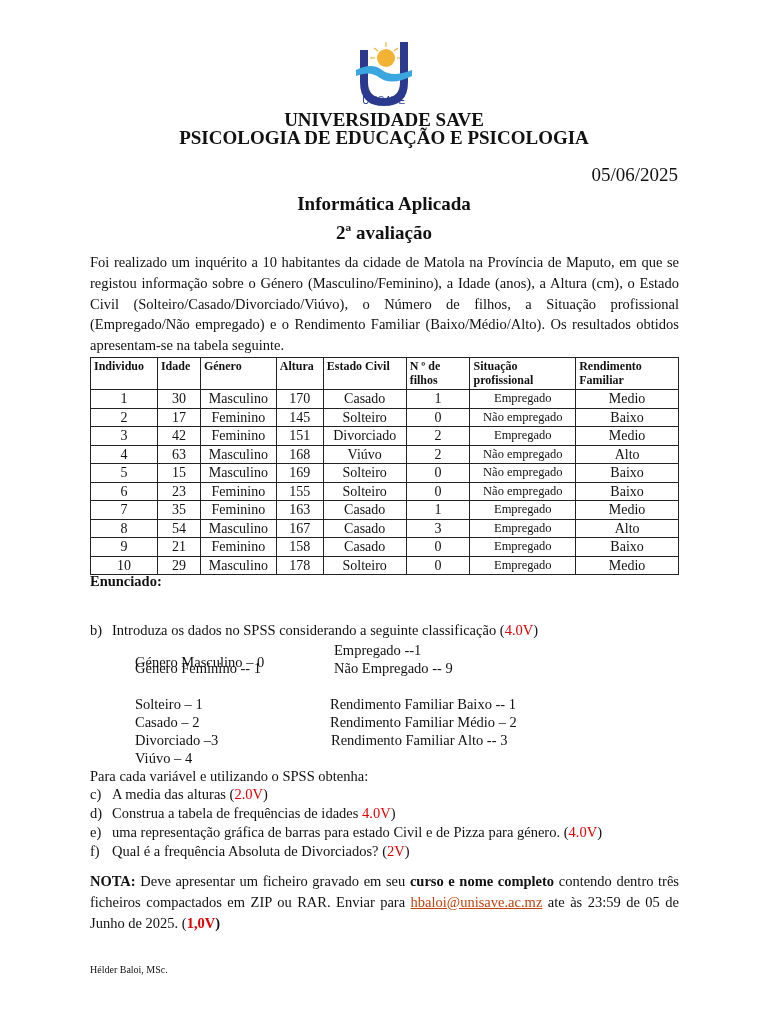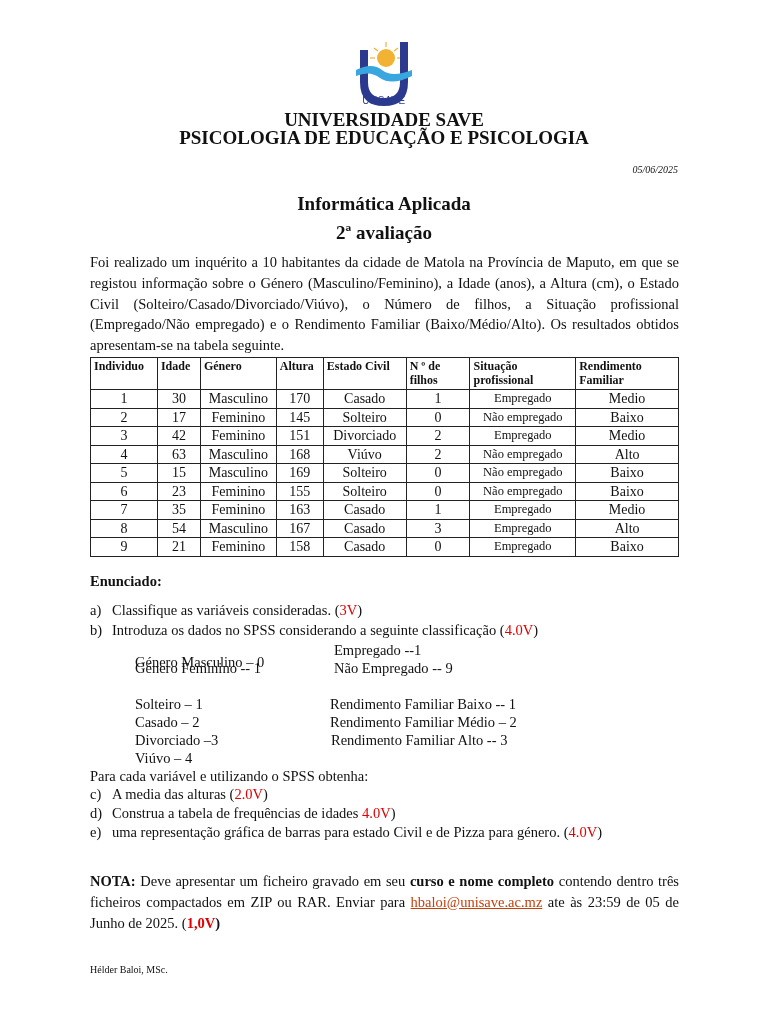--- a/index.html
+++ b/index.html
@@ -4,21 +4,21 @@
 <style>
   html, body { margin: 0; padding: 0; background: #ffffff; }
   body { width: 768px; height: 1024px; position: relative; overflow: hidden;
          font-family: "Liberation Serif", "DejaVu Serif", serif; color: #111; }
   .page { position: absolute; left: 0; top: 16px; width: 768px; height: 720px; }
   .logo { position: absolute; left: 352px; top: 20px; width: 64px; height: 72px; }
   .logo-text { position: absolute; left: 356px; top: 79px; width: 56px; text-align: center;
                font-family: "Liberation Sans", "DejaVu Sans", sans-serif; font-size: 10px;
                color: #2b3a8f; letter-spacing: 0.5px; }
   .hdr { position: absolute; left: 0; width: 768px; text-align: center; font-weight: bold; font-size: 19px; }
-  .date { position: absolute; right: 90px; top: 148px; font-size: 10px; font-style: italic; }
+  .date { position: absolute; right: 90px; top: 148px; font-size: 19px; }
   .intro { position: absolute; left: 90px; width: 589px; top: 236px; font-size: 14.5px;
            line-height: 20.8px; text-align: justify; }
   table.data { position: absolute; left: 90px; top: 341px; width: 589px; border-collapse: collapse;
                font-size: 14px; }
   table.data th, table.data td { border: 1px solid #222; padding: 0 3px; line-height: 17px; }
   table.data th { font-size: 12px; font-weight: bold; text-align: left; vertical-align: top;
                   height: 30px; padding-top: 1px; line-height: 14px; }
   table.data td { text-align: center; height: 17.5px; }
   table.data td.small { font-size: 12.5px; }
   .enun { position: absolute; left: 90px; top: 557px; font-size: 14.5px; font-weight: bold; }
@@ -165,28 +165,35 @@
         <tr>
           <td>9</td>
           <td>21</td>
           <td>Feminino</td>
           <td>158</td>
           <td>Casado</td>
           <td>0</td>
           <td class="small">Empregado</td>
           <td>Baixo</td>
         </tr>
+        <tr>
+          <td>10</td>
+          <td>29</td>
+          <td>Masculino</td>
+          <td>178</td>
+          <td>Solteiro</td>
+          <td>0</td>
+          <td class="small">Empregado</td>
+          <td>Medio</td>
+        </tr>
       </tbody>
   </table>
 
   <div class="enun">Enunciado:</div>
 
-  <div class="q" style="top:586px;">
-    <span class="lbl">a)</span><span>Classifique as variáveis consideradas. (</span><span class="red">3V</span><span>)</span>
-  </div>
   <div class="q" style="top:606px;">
     <span class="lbl">b)</span><span>Introduza os dados no SPSS considerando a seguinte classificação (</span><span class="red">4.0V</span><span>)</span>
   </div>
 
   <div class="code" style="left:135px; top:626px;margin-top:12px;">Género Masculino – 0</div>
   <div class="code" style="left:135px; top:644px;">Género Feminino -- 1</div>
   <div class="code" style="left:135px; top:680px;">Solteiro – 1</div>
   <div class="code" style="left:135px; top:698px;">Casado – 2</div>
   <div class="code" style="left:135px; top:716px;">Divorciado –3</div>
   <div class="code" style="left:135px; top:734px;">Viúvo – 4</div>
@@ -201,19 +208,22 @@
 
   <div class="q" style="top:770px;">
     <span class="lbl">c)</span><span>A media das alturas (</span><span class="red">2.0V</span><span>)</span>
   </div>
   <div class="q" style="top:789px;">
     <span class="lbl">d)</span><span>Construa a tabela de frequências de idades </span><span class="red">4.0V</span><span>)</span>
   </div>
   <div class="q" style="top:808px;">
     <span class="lbl">e)</span><span>uma representação gráfica de barras para estado Civil e de Pizza para género. (</span><span class="red">4.0V</span><span>)</span>
   </div>
+  <div class="q" style="top:827px;">
+    <span class="lbl">f)</span><span>Qual é a frequência Absoluta de Divorciados? (</span><span class="red">2V</span><span>)</span>
+  </div>
 
   <div class="nota">
     <b>NOTA:</b><span> Deve apresentar um ficheiro gravado em seu </span><b>curso e nome completo</b><span> contendo dentro três ficheiros compactados em ZIP ou RAR.  Enviar  para </span><a href="mailto:hbaloi@unisave.ac.mz">hbaloi@unisave.ac.mz</a><span> ate às 23:59 de 05 de Junho de 2025. (</span><b class="red">1,0V</b><b>)</b>
   </div>
 
   <div class="author">Hélder Baloi, MSc.</div>
 </div>
 
 </body></html>

